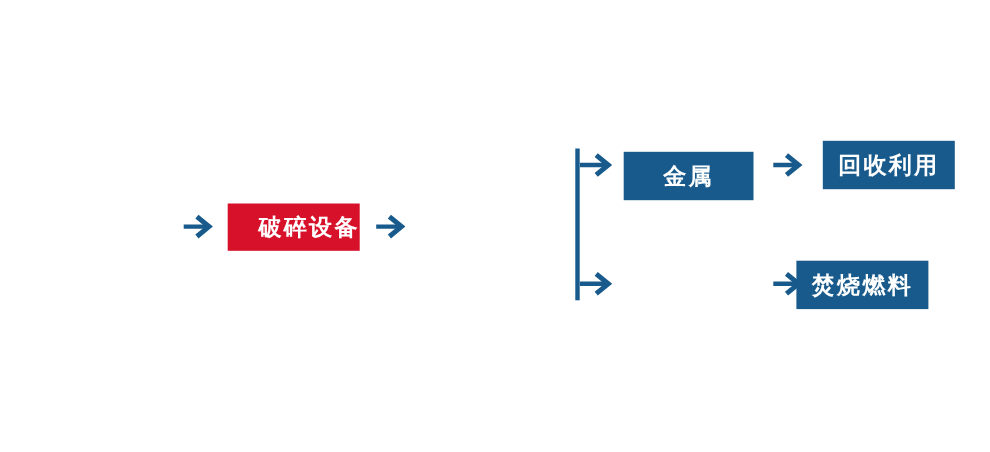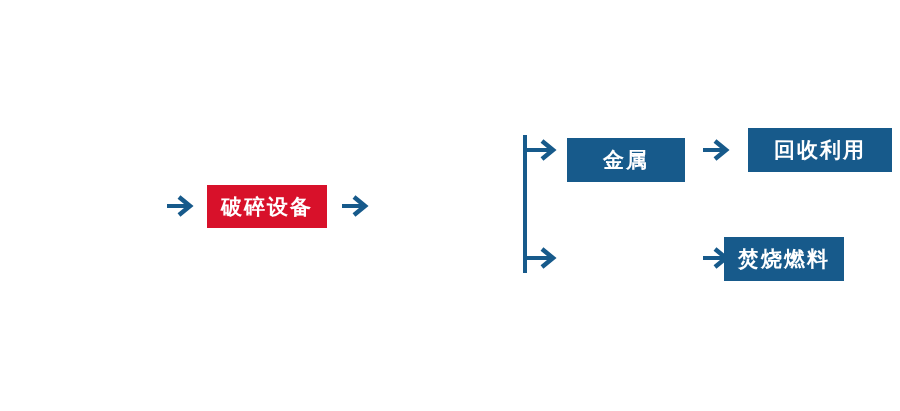--- a/index.html
+++ b/index.html
@@ -18,21 +18,21 @@
     align-items: center;
     justify-content: center;
     background: var(--node-blue, #175a8b);
     color: var(--text, #fff);
     font-size: 21px;
     font-weight: 700;
     letter-spacing: 2px;
     white-space: nowrap;
     box-sizing: border-box;
   }
-  .node.red { background: var(--node-red, #d8112a); }
+  .node.red { background: var(--node-red, #d8112a); justify-content: flex-end; }
   .node span { display: inline-block; }
   .arrow {
     position: absolute;
     color: var(--connector, #175a8b);
     line-height: 0;
   }
   .arrow svg { display: block; }
   .vline {
     position: absolute;
     background: var(--connector, #175a8b);
@@ -83,21 +83,21 @@
     <span>金属</span>
   </div>
 
   <div class="arrow" style="left:702px; top:138px;">
     <svg width="28" height="24" viewBox="0 0 28 24">
       <line x1="1" y1="12" x2="21" y2="12" stroke="currentColor" stroke-width="4"></line>
       <path d="M13 3 L24 12 L13 21" fill="none" stroke="currentColor" stroke-width="4.5"></path>
     </svg>
   </div>
 
-  <div class="node" style="left:748px; top:128px; width:144px; height:44px;">
+  <div class="node" style="left:748px; top:128px; width:120px; height:44px;">
     <span>回收利用</span>
   </div>
 
 
   <div class="arrow" style="left:702px; top:246px;">
     <svg width="28" height="24" viewBox="0 0 28 24">
       <line x1="1" y1="12" x2="21" y2="12" stroke="currentColor" stroke-width="4"></line>
       <path d="M13 3 L24 12 L13 21" fill="none" stroke="currentColor" stroke-width="4.5"></path>
     </svg>
   </div>

